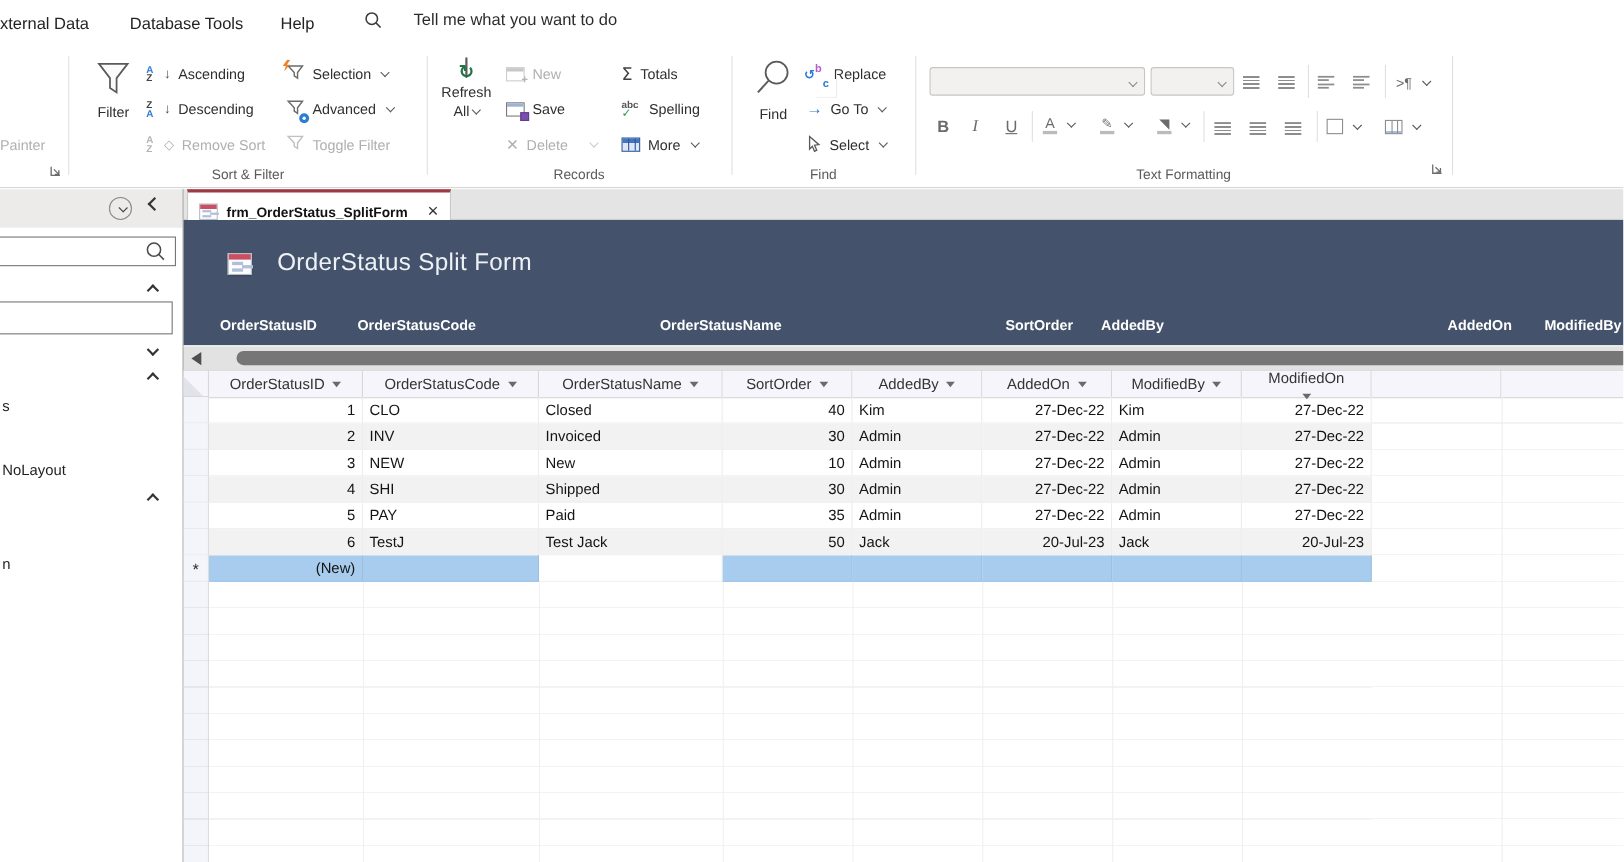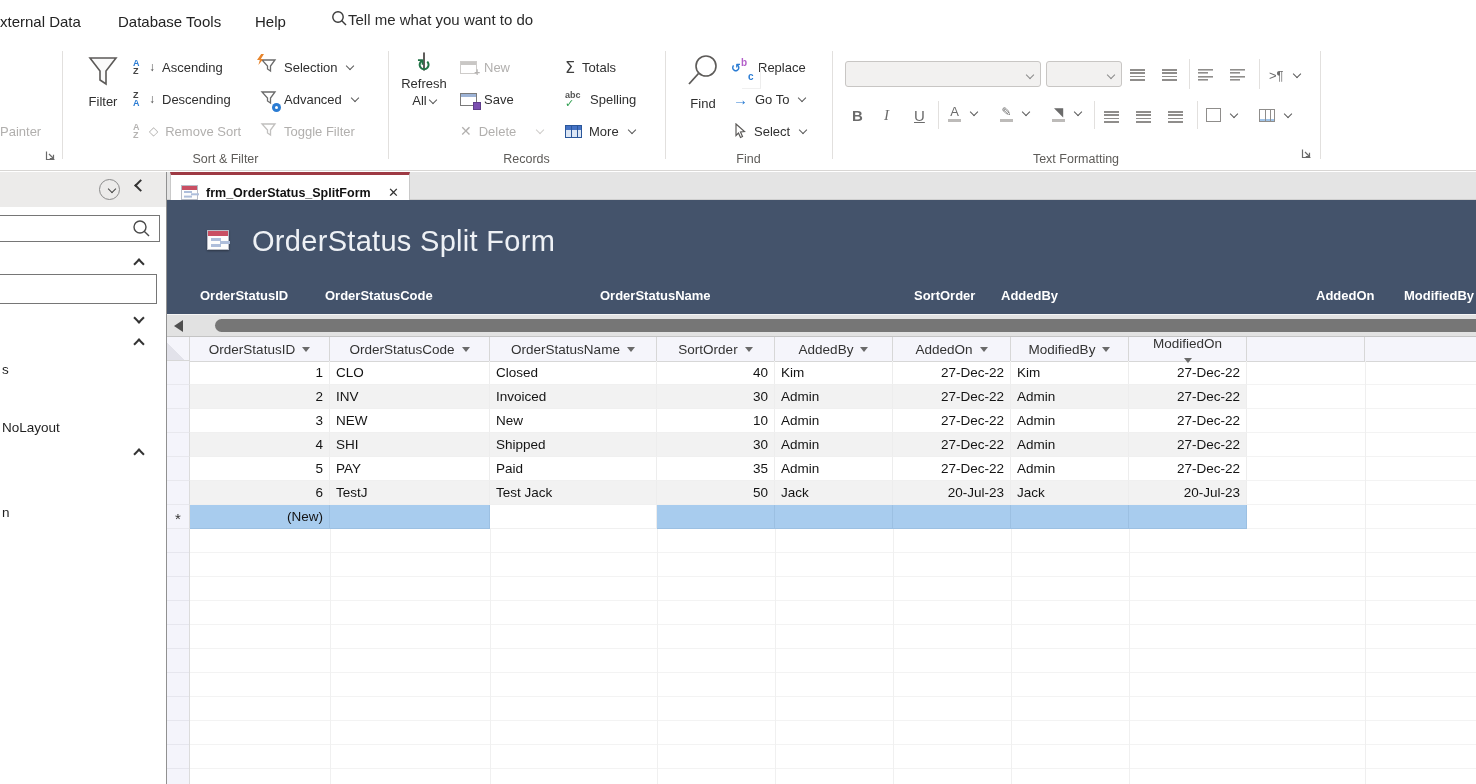--- a/index.html
+++ b/index.html
@@ -3,21 +3,21 @@
 <meta charset="utf-8">
 <style>
   * { margin:0; padding:0; box-sizing:border-box; }
   html,body { background:#fff; }
   body { font-family:"Liberation Sans","DejaVu Sans",sans-serif; color:#262626; }
   .screen { position:relative; width:1476px; height:784px; overflow:hidden; background:#fff; }
 
   
   .titlebar { position:absolute; left:0; top:0; width:1476px; height:45px; background:#fff; }
   .tb-tab { position:absolute; top:13px; font-size:15px; color:#232323; white-space:nowrap; cursor:default; }
-  .tellme { position:absolute; left:330px; top:10px; display:flex; align-items:center; gap:0; font-size:15px; color:#2b2b2b; }
+  .tellme { position:absolute; left:330px; top:10px; display:flex; align-items:flex-start; gap:28px; font-size:15px; color:#2b2b2b; }
 
   
   .ribbon { position:absolute; left:0; top:45px; width:1476px; height:126px; background:#fff; border-bottom:1px solid #d8d6d4; }
   .rsep { position:absolute; top:6px; height:108px; width:1px; background:#e2e0de; }
   .grp-title { position:absolute; bottom:4px; left:0; right:0; text-align:center; font-size:12.5px; color:#5d5b58; }
   .rgroup { position:absolute; top:0; height:125px; }
   .bigbtn { position:absolute; top:8px; width:56px; text-align:center; cursor:pointer; }
   .bigbtn .blabel { font-size:13px; color:#2f2f2f; margin-top:4px; line-height:17px; }
   .smallrow { position:absolute; height:24px; display:flex; align-items:center; gap:7px; font-size:13px; color:#2f2f2f; cursor:pointer; white-space:nowrap; }
   .disabled, .disabled * { color:#a9a7a5 !important; border-color:#c9c7c5 !important; opacity:.95; }
@@ -91,21 +91,21 @@
   .doc-tab .tlabel { font-size:12.5px; font-weight:bold; color:#111; white-space:nowrap; flex:1; }
   .tab-close { font-size:13px; color:#333; cursor:pointer; }
   .formic { position:relative; width:22px; height:20px; background:#fdfdfd; border:1px solid #b8bcc6; box-shadow:0 1px 2px rgba(0,0,0,.35); flex:0 0 auto; }
   .formic::before { content:""; position:absolute; left:0; right:0; top:0; height:4.5px; background:#c94f63; }
   .formic::after { content:""; position:absolute; left:3px; top:7px; width:10px; height:3px; background:#aebedb; box-shadow:0 6px 0 #aebedb, 9px 3px 0 #aebedb; }
   .formic.small { width:17px; height:15px; box-shadow:none; }
   .formic.small::before { height:3.5px; }
   .formic.small::after { left:2px; top:5px; width:8px; height:2.4px; box-shadow:0 4.6px 0 #aebedb, 7px 2.3px 0 #aebedb; }
 
   .form-header { position:absolute; left:0; top:28px; width:1309px; height:114px; background:#44536b; }
-  .form-title { position:absolute; left:85px; top:25px; font-size:29px; color:#eef1f5; letter-spacing:.3px; }
+  .form-title { position:absolute; left:85px; top:25px; font-size:22px; color:#eef1f5; letter-spacing:.3px; }
   .fh-label { position:absolute; top:88px; font-size:13px; font-weight:bold; color:#fff; white-space:nowrap; }
 
   .hscroll { position:absolute; left:0; top:142px; width:1309px; height:22px; background:#e2e2e2; border-top:1px solid #f5f5f5; }
   .hs-left { position:absolute; left:7px; top:5px; width:0; height:0; border-top:6px solid transparent; border-bottom:6px solid transparent; border-right:9px solid #4f4f4f; cursor:pointer; }
   .hs-thumb { position:absolute; left:48px; top:4px; right:0; height:13px; background:#767676; border-radius:7px 0 0 7px; cursor:grab; }
 
   
   .sheet { position:absolute; left:0; top:164px; width:1309px; height:448px; background:#fff; }
   .hrow { position:absolute; left:0; top:0; height:25px; width:1309px; display:flex; border-top:1px solid #c4c4c4; }
   .hcell { height:25px; background:#f5f5fb; border-right:1px solid #d7d7d7; border-bottom:1px solid #d7d7d7; display:flex; align-items:center; justify-content:center; gap:7px; font-size:13.5px; color:#333; cursor:pointer; white-space:nowrap; }

